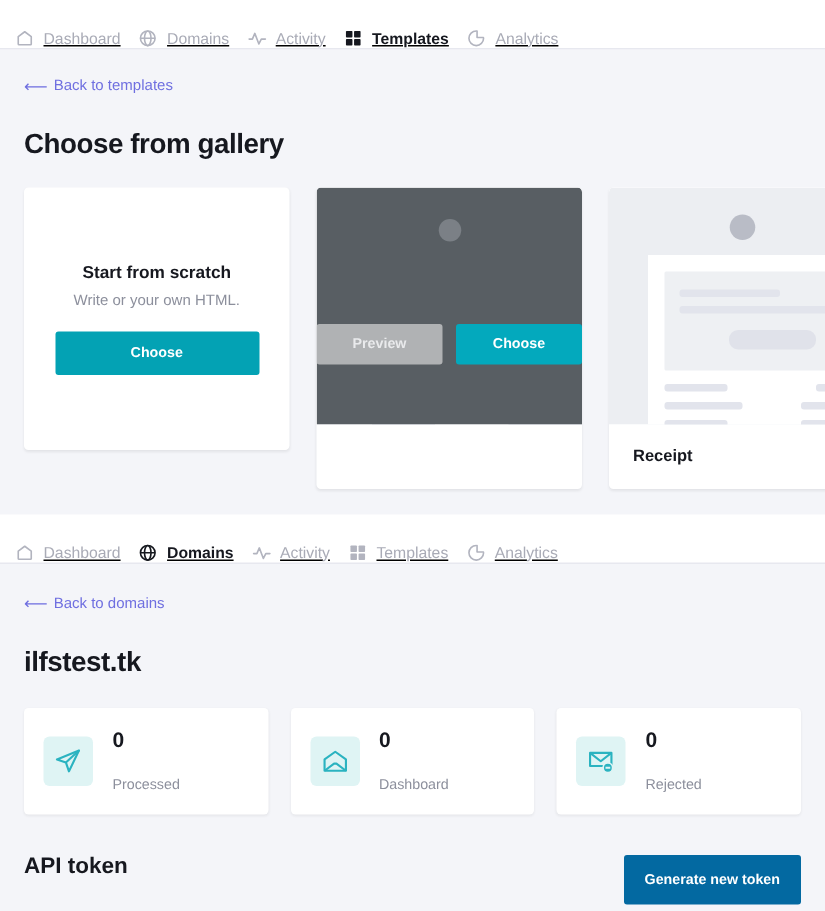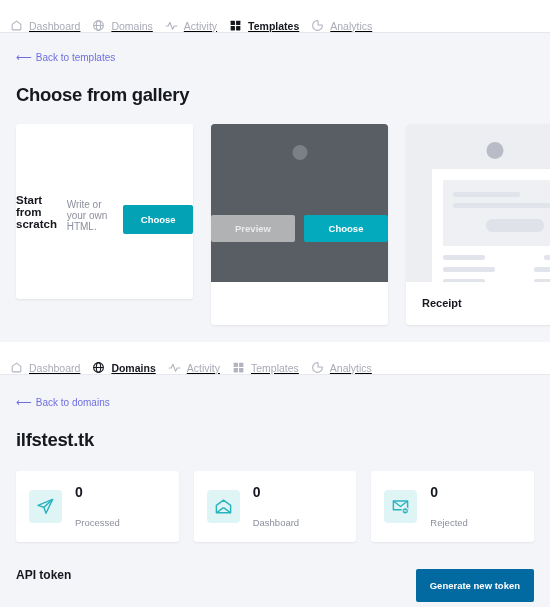--- a/index.html
+++ b/index.html
@@ -48,21 +48,21 @@
     display: flex; gap: 18px; margin-top: 18px;
     padding-left: 0px;
   }
   .tpl-card {
     width: 177px; flex: none; background: #ffffff;
     border-radius: 3px; overflow: hidden;
     box-shadow: 0 1px 2px rgba(22,24,31,.08);
   }
   .tpl-card.scratch {
     height: 175px;
-    display: flex; 
+    display: flex; flex-direction: column;
     align-items: center; justify-content: center;
   }
   .scratch-title { font-size: 11.5px; font-weight: bold; color: #16181f; }
   .scratch-sub { font-size: 10px; color: #8c8f9c; margin-top: 7px; }
   .btn-teal {
     background: #03a2b4; color: #fff; border: none;
     font-size: 9.5px; font-weight: bold; border-radius: 2px;
     padding: 9px 0; width: 136px; margin-top: 15px;
     text-align: center; cursor: pointer;
     font-family: "Liberation Sans", sans-serif;
@@ -136,21 +136,21 @@
   .stat-icon {
     width: 33px; height: 33px; border-radius: 4px;
     background: #dff4f4; flex: none;
     display: flex; align-items: center; justify-content: center;
   }
   .stat-icon svg { display: block; width: 19px; height: 19px; }
   .stat-num { font-size: 14px; font-weight: bold; color: #16181f; line-height: 1.1; }
   .stat-label { font-size: 9.5px; color: #8c8f9c; margin-top: 17px; }
 
   .api-section { margin-top: 26px; position: relative; }
-  .api-title { font-size: 12px; font-weight: bold; color: #16181f; }
+  .api-title { font-size: 15px; font-weight: bold; color: #16181f; }
   .api-desc {
     font-size: 9.5px; color: #8c8f9c; margin-top: 10px;
     line-height: 1.6; max-width: 305px;
   }
   .btn-generate {
     position: absolute; right: 0; top: 1px;
     background: #0369a1; color: #fff; border: none; border-radius: 2px;
     font-size: 9.5px; font-weight: bold; padding: 11px 14px; cursor: pointer;
     font-family: "Liberation Sans", sans-serif;
   }

